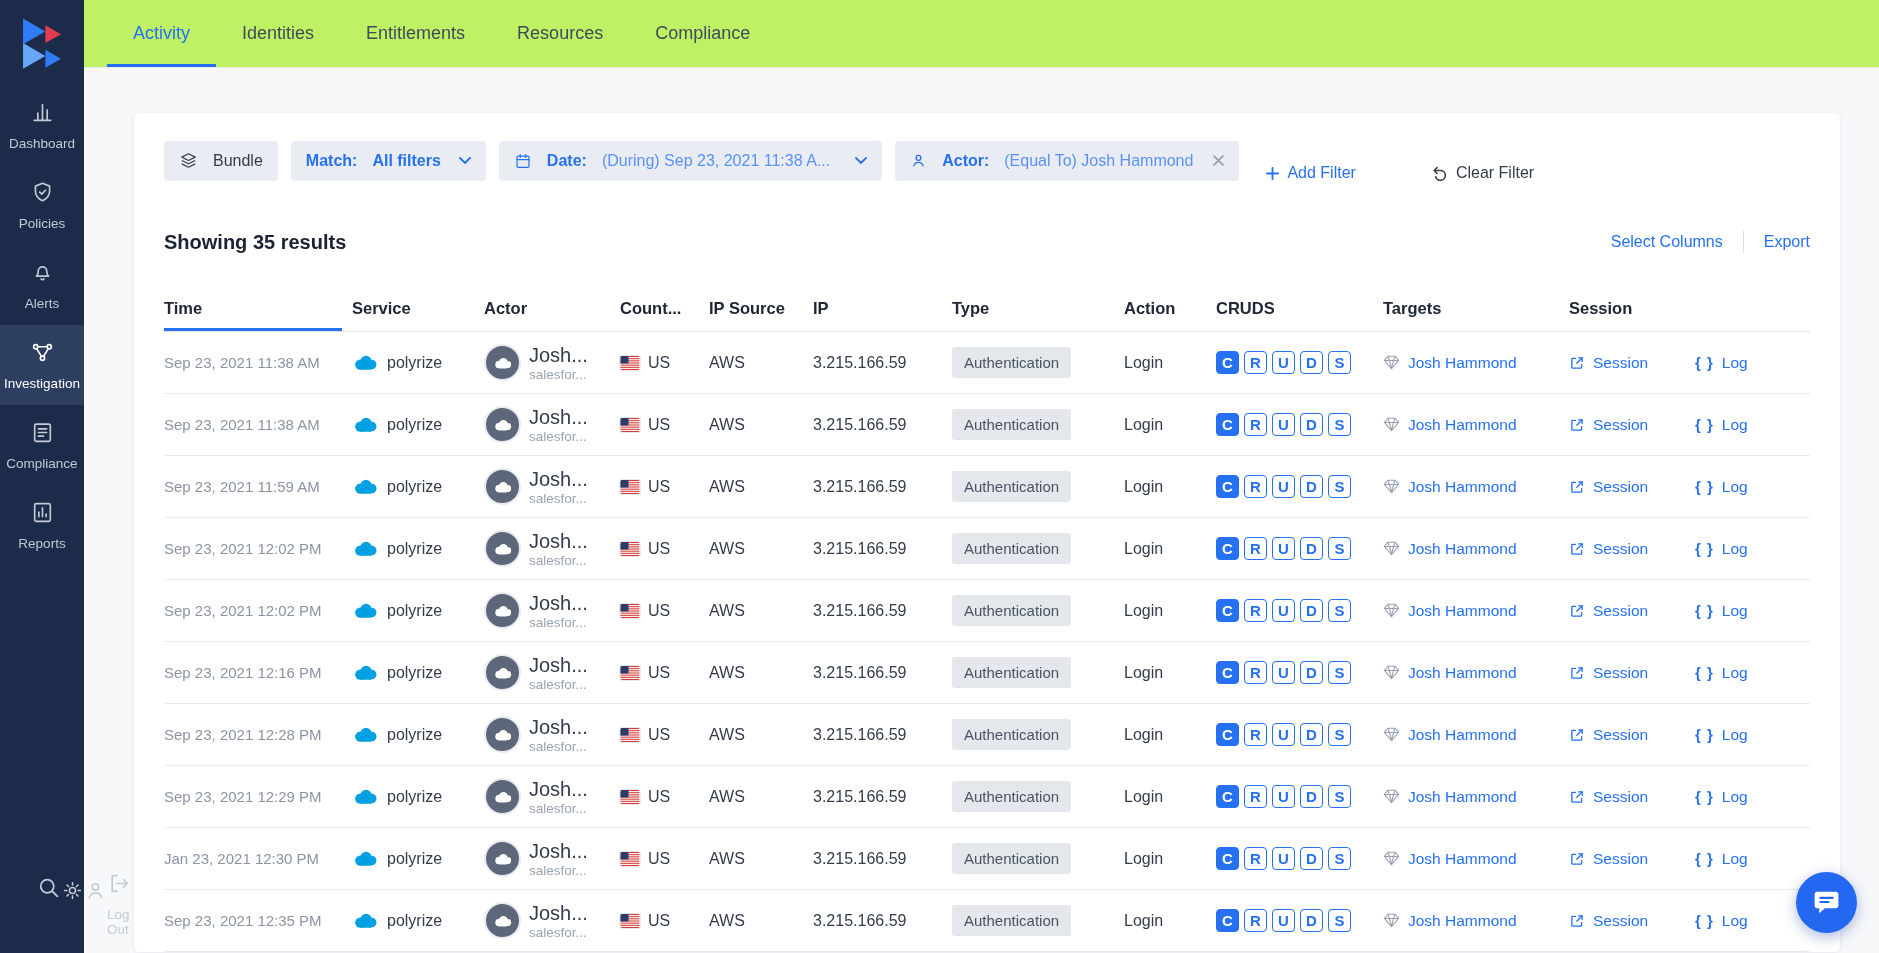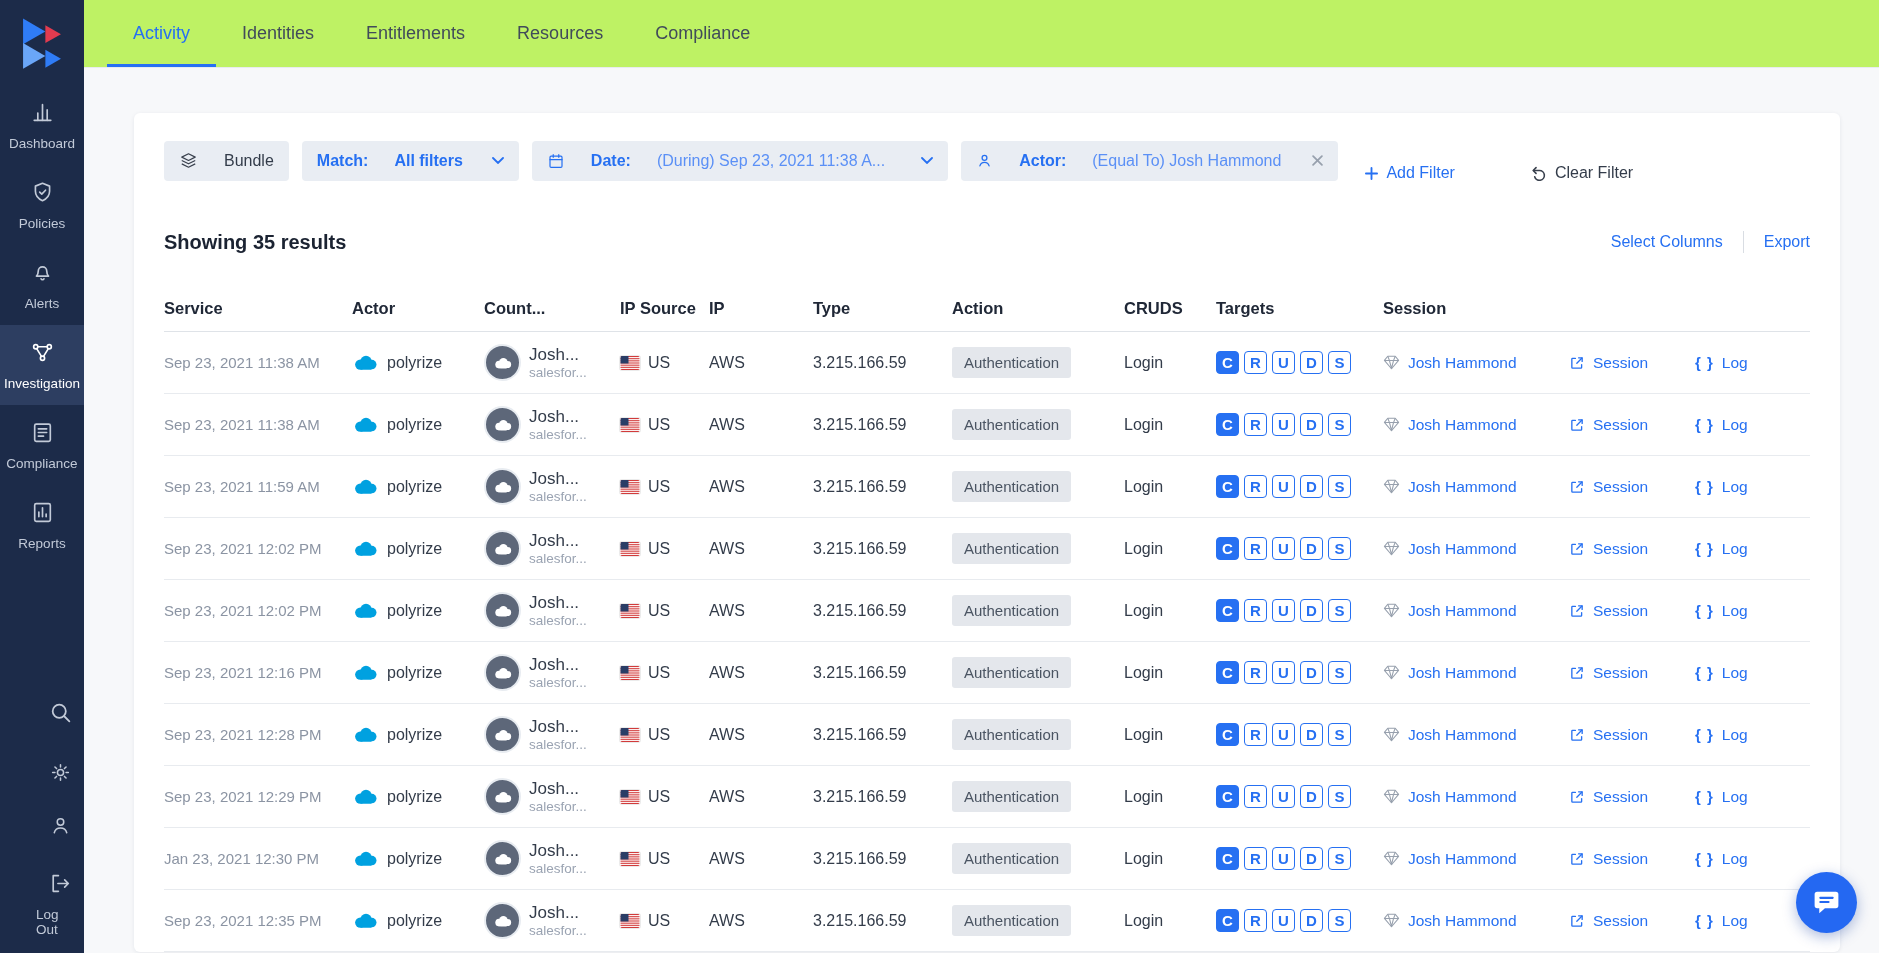--- a/index.html
+++ b/index.html
@@ -6,42 +6,42 @@
   html, body { width: 1879px; height: 953px; overflow: hidden; }
   body { font-family: "Liberation Sans", sans-serif; background: #f7f8fa; display: flex; }
 
   
   .sidebar { width: 84px; flex-shrink: 0; background: var(--sidebar-bg, #1c2b49); display: flex; flex-direction: column; }
   .logo { width: 58px; height: 58px; margin: 13px auto 14px; }
   .nav-item { display: flex; flex-direction: column; align-items: center; gap: 7px; padding: 15px 0 14px; color: #c2cad8; cursor: pointer; }
   .nav-item svg { width: 25px; height: 25px; }
   .nav-item .lbl { font-size: 13.5px; }
   .nav-item.active { background: var(--sidebar-active, #2d3e61); color: #fff; }
-  .sidebar-bottom { margin-top: auto; display: flex; flex-direction: column; align-items: center; padding-bottom: 10px; padding-left: 36px; }
+  .sidebar-bottom { margin-top: auto; display: flex; flex-direction: row; align-items: center; padding-bottom: 10px; padding-left: 36px; }
   .icon-btn { color: #c2cad8; cursor: pointer; display: flex; }
   .icon-btn svg { width: 23px; height: 23px; }
   .icon-btn.search { margin-bottom: 32px; }
   .icon-btn.search svg { width: 25px; height: 25px; }
   .icon-btn + .icon-btn { margin-bottom: 26px; }
   .sidebar-bottom .icon-btn:nth-child(2) { margin-bottom: 26px; }
   .logout { padding: 4px 0 6px; }
 
   
   .main { flex: 1; display: flex; flex-direction: column; min-width: 0; }
   .tabbar { height: 68px; background: #bef264; border-bottom: 1px solid #e8ebef; display: flex; align-items: stretch; padding-left: 23px; flex-shrink: 0; }
   .tab { position: relative; display: flex; align-items: center; padding: 0 26px; font-size: 18px; color: #414b5a; cursor: pointer; }
   .tab.active { color: var(--accent, #2670f2); }
   .tab.active::after { content: ""; position: absolute; left: 0; right: 0; bottom: 0; height: 3px; background: var(--accent, #2670f2); }
 
   .content { flex: 1; padding: 45px 39px 0 50px; }
   .card { background: #fff; border-radius: 6px; box-shadow: 0 1px 4px rgba(25,39,70,.08); padding: 26px 30px 0; min-height: 839px; }
 
   
   .filterbar { display: flex; align-items: center; gap: 13px; }
-  .chip { display: flex; align-items: center; gap: 26px; height: 40px; padding: 0 15px; background: var(--chip-bg, #e9edf3); border-radius: 4px; font-size: 16px; color: #333c4a; cursor: pointer; white-space: nowrap; }
+  .chip { display: flex; align-items: center; gap: 15px; height: 40px; padding: 0 15px; background: var(--chip-bg, #e9edf3); border-radius: 4px; font-size: 16px; color: #333c4a; cursor: pointer; white-space: nowrap; }
   .chip .b { font-weight: 700; }
   .chip.blue { color: var(--accent, #2670f2); }
   .chip .val { color: #5b90f6; font-weight: 400; }
   .chip .mval { color: var(--accent, #2670f2); font-weight: 700; }
   .chev { display: flex; margin-left: 3px; }
   .x-btn { display: flex; margin-left: 5px; cursor: pointer; }
   .textbtn { display: flex; align-items: center; gap: 8px; font-size: 16px; background: none; border: none; cursor: pointer; font-family: inherit; margin-top: 25px; }
   .add-filter { color: var(--accent, #2670f2); margin-left: 14px; }
   .clear-filter { color: #333c4a; margin-left: 62px; }
 
@@ -56,21 +56,21 @@
   .thead, .tr { display: grid; grid-template-columns: 188px 132px 136px 89px 104px 139px 172px 92px 167px 186px 126px 1fr; align-items: center; }
   .thead { margin-top: 30px; border-bottom: 1px solid #dfe3e8; height: 46px; font-size: 16.5px; font-weight: 700; color: #202837; }
   .th { position: relative; height: 100%; display: flex; align-items: center; padding-right: 8px; cursor: pointer; white-space: nowrap; overflow: hidden; }
   .th.sorted::after { content: ""; position: absolute; bottom: 0; left: 0; right: 10px; height: 3px; background: var(--accent, #2670f2); }
   .tr { height: 62px; border-bottom: 1px solid #e8ebef; font-size: 16px; color: #333c4a; }
   .td { display: flex; align-items: center; gap: 8px; padding-right: 10px; min-width: 0; }
   .td.time { font-size: 15px; color: var(--text-muted, #8b94a3); }
   .svc-icon { display: flex; flex-shrink: 0; }
   .avatar { width: 37px; height: 37px; border-radius: 50%; background: #5d6779; border: 2px solid #e8ecf1; display: grid; place-items: center; flex-shrink: 0; }
   .actor-text { display: flex; flex-direction: column; min-width: 0; }
-  .actor-name { font-size: 17px; color: #333c4a; line-height: 1.15; white-space: nowrap; overflow: hidden; }
+  .actor-name { font-size: 20px; color: #333c4a; line-height: 1.15; white-space: nowrap; overflow: hidden; }
   .actor-sub { font-size: 13.5px; color: #9aa3b2; white-space: nowrap; overflow: hidden; }
   .flag { display: flex; flex-shrink: 0; border-radius: 2px; overflow: hidden; box-shadow: 0 0 0 1px rgba(0,0,0,.08); }
   .badge { background: var(--badge-bg, #e4e7ec); color: #4a5462; font-size: 15px; padding: 7px 12px; border-radius: 3px; white-space: nowrap; }
   .td.cruds { gap: 5px; }
   .crud { width: 23px; height: 23px; border: 1.5px solid var(--accent, #2670f2); border-radius: 4px; color: var(--accent, #2670f2); display: grid; place-items: center; font-size: 15px; font-weight: 700; }
   .crud.on { background: var(--accent, #2670f2); color: #fff; }
   .link { color: var(--accent, #2670f2); font-size: 15.5px; white-space: nowrap; }
   .td.clickable { cursor: pointer; }
   .braces { color: var(--accent, #2670f2); font-weight: 700; font-size: 15px; letter-spacing: 1px; white-space: nowrap; }
   .acc-icon { display: flex; color: var(--accent, #2670f2); flex-shrink: 0; }
@@ -255,20 +255,21 @@
         <div class="results-title">Showing 35 results</div>
         <div class="results-actions">
           <button class="link-btn">Select Columns</button>
           <span class="vdiv"></span>
           <button class="link-btn">Export</button>
         </div>
       </div>
 
       <div>
         <div class="thead">
+            <div class="th sorted">Time</div>
             <div class="th">Service</div>
             <div class="th">Actor</div>
             <div class="th">Count...</div>
             <div class="th">IP Source</div>
             <div class="th">IP</div>
             <div class="th">Type</div>
             <div class="th">Action</div>
             <div class="th">CRUDS</div>
             <div class="th">Targets</div>
             <div class="th">Session</div>

